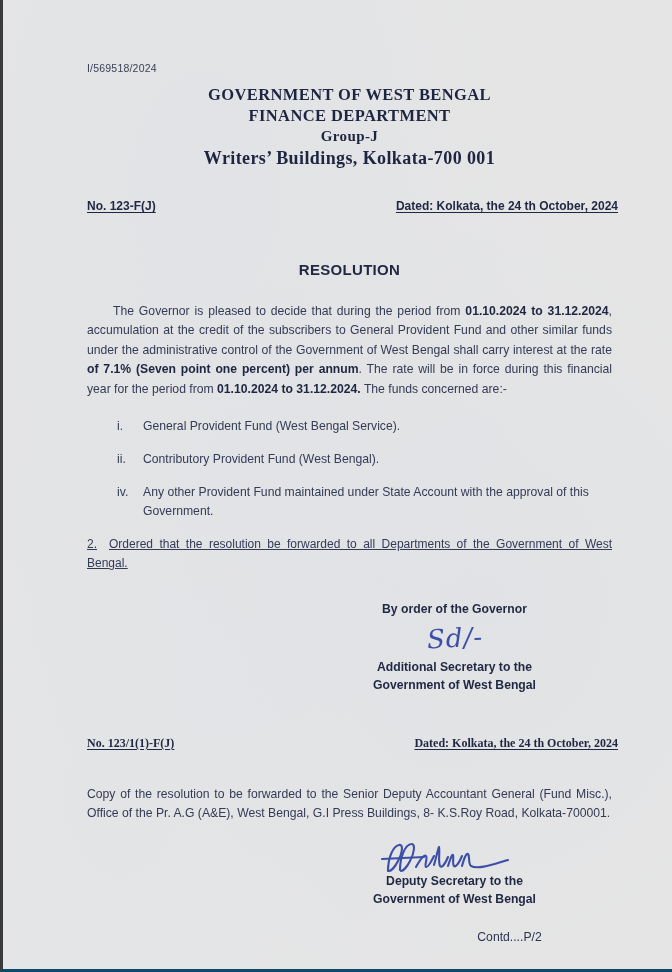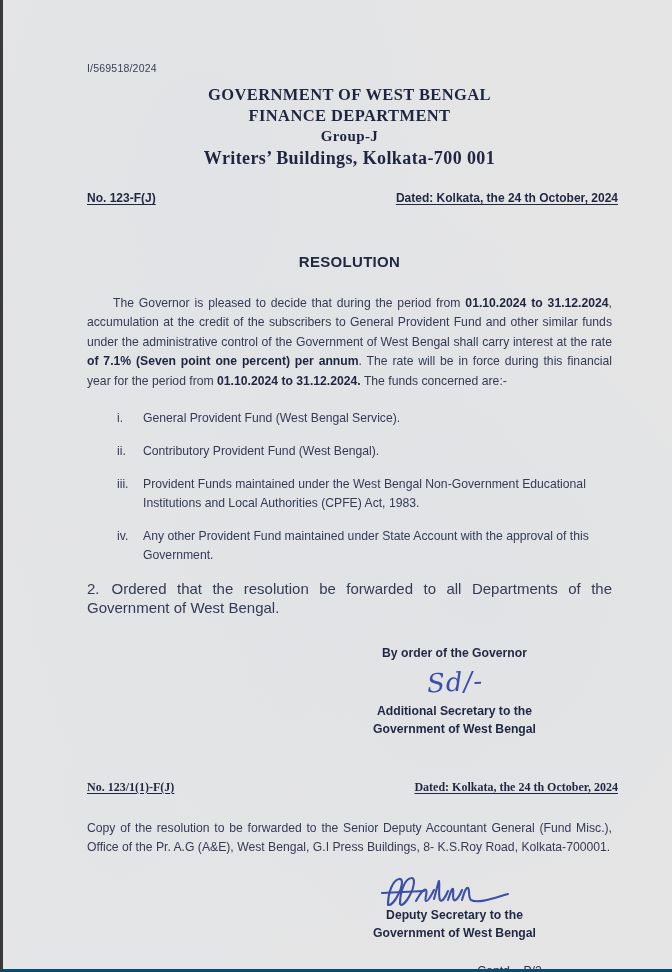--- a/index.html
+++ b/index.html
@@ -52,21 +52,21 @@
   }
   .lh-1 { font-size: 16.5px; line-height: 21px; }
   .lh-2 { font-size: 16.5px; line-height: 21px; }
   .lh-3 { font-size: 15px;  line-height: 21px; }
   .lh-4 { font-size: 18px; line-height: 22px; }
 
   .memo-row {
     display: flex;
     justify-content: space-between;
     align-items: baseline;
-    margin-top: 22px;
+    margin-top: 30px;
     font-size: 12px;
     font-weight: bold;
     color: #1f2742;
   }
   .memo-row span { text-decoration: underline; text-underline-offset: 2px; }
   .memo-row .memo-date { margin-right: -6px; }
 
   .res-title {
     text-align: center;
     font-size: 15px;
@@ -102,24 +102,25 @@
   .fund-list .rn {
     width: 56px;
     flex: 0 0 56px;
     padding-left: 30px;
     box-sizing: border-box;
   }
   .fund-list .ft { flex: 1 1 auto; }
 
   .para-2 {
     text-align: justify;
-    font-size: 15px;
+    font-size: 12px;
     line-height: 19.4px;
     color: #333b55;
     margin-top: 12px;
+    text-decoration: underline;
   }
   .para-2 .num { margin-right: 12px; }
 
   .sign-block {
     margin-top: 26px;
     text-align: center;
     padding-left: 210px;
   }
   .sign-line {
     font-size: 12.2px;
@@ -143,21 +144,21 @@
   }
   .sig-cursive svg { position: absolute; left: 50%; transform: translateX(-58%); top: -6px; }
 
   .memo-row.second { margin-top: 42px; font-family: Liberation Serif, serif; }
 
   .copy-para {
     text-align: justify;
     font-size: 12.2px;
     line-height: 19.4px;
     color: #333b55;
-    margin-top: 24px;
+    margin-top: 34px;
   }
 
   .sign-block-2 { margin-top: 22px; text-align: center; padding-left: 210px; }
 
   .contd {
     margin-top: 22px;
     text-align: center;
     padding-left: 320px;
     font-size: 12.2px;
     color: #2c3550;
@@ -190,24 +191,20 @@
     <p class="para indent"><span>The Governor is pleased to decide that during the period from </span><b>01.10.2024 to 31.12.2024</b><span>, accumulation at the credit of the subscribers to General Provident Fund and other similar funds under the administrative control of the Government of West Bengal shall carry interest at the rate </span><b>of 7.1% (Seven point one percent) per annum</b><span>. The rate will be in force during this financial year for the period from </span><b>01.10.2024 to 31.12.2024.</b><span> The funds concerned are:-</span></p>
 
     <ul class="fund-list">
       <li>
         <span class="rn">i.</span>
         <span class="ft">General Provident Fund (West Bengal Service).</span>
       </li>
       <li>
         <span class="rn">ii.</span>
         <span class="ft">Contributory Provident Fund (West Bengal).</span>
-      </li>
-      <li>
-        <span class="rn">iii.</span>
-        <span class="ft">Provident Funds maintained under the West Bengal Non-Government Educational Institutions and Local Authorities (CPFE) Act, 1983.</span>
       </li>
       <li>
         <span class="rn">iv.</span>
         <span class="ft">Any other Provident Fund maintained under State Account with the approval of this Government.</span>
       </li>
     </ul>
 
     <p class="para-2"><span class="num">2.</span><span>Ordered that the resolution be forwarded to all Departments of the Government of West Bengal.</span></p>
 
     <div class="sign-block">

